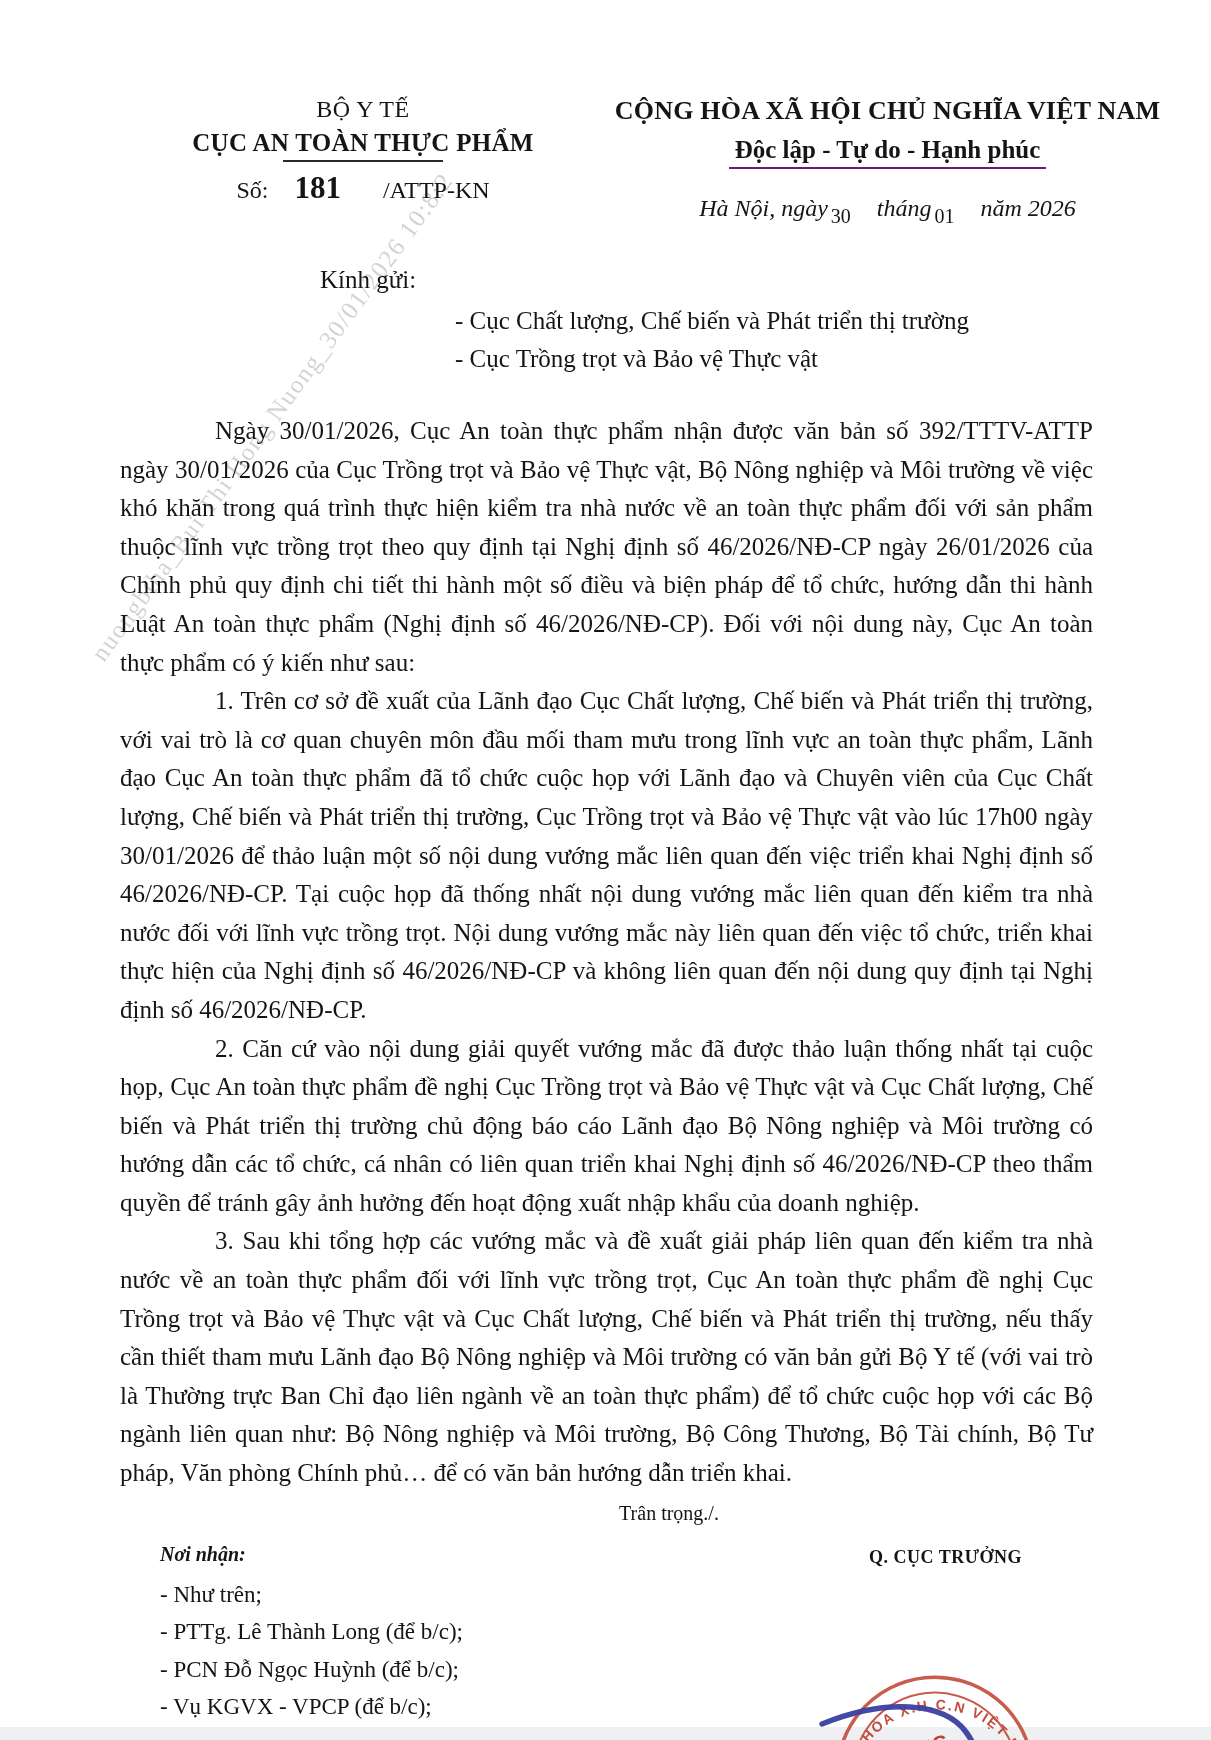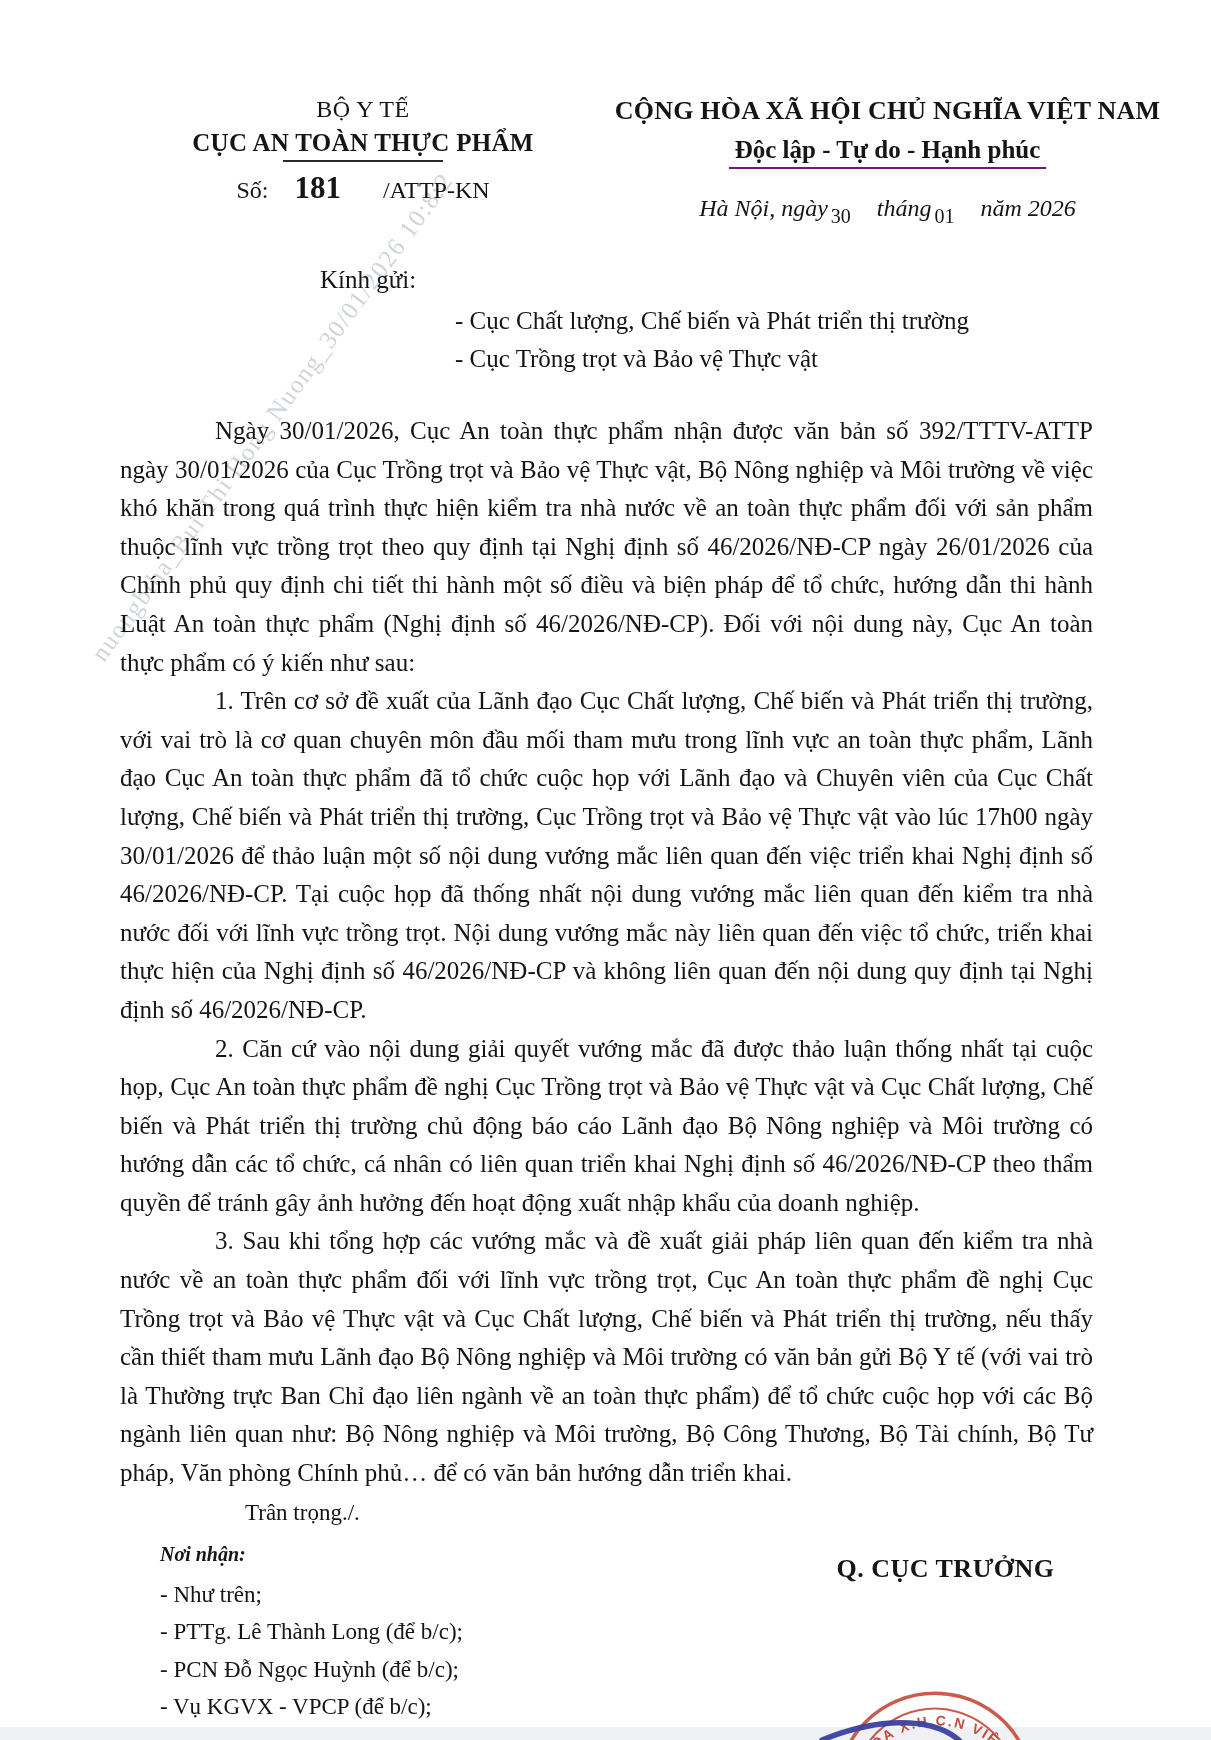--- a/index.html
+++ b/index.html
@@ -28,29 +28,29 @@
   .date-line .filled{font-style:normal;font-size:20px;position:relative;top:7px;margin:0 26px 0 3px;}
 
   
   .salutation{margin:44px 118px 0 120px;font-size:25px;}
   .salutation-label{padding-left:200px;}
   .salutation-recipients{padding-left:335px;margin-top:8px;line-height:38px;}
 
   
   .body-text{margin:34px 118px 0 120px;font-size:25px;line-height:38.6px;text-align:justify;}
   .body-text p{margin:0;text-indent:95px;}
-  .closing{margin:0 118px 0 120px;font-size:23px;line-height:40px;text-indent:125px;}
+  .closing{margin:0 118px 0 120px;font-size:20px;line-height:40px;text-indent:125px;text-align:center;}
 
   
   .footer{display:flex;margin:10px 40px 0 120px;}
   .footer-left{width:560px;margin-left:40px;}
   .recipients-label{font-size:20px;font-weight:bold;font-style:italic;}
   .footer-recipients{margin-top:10px;font-size:23px;line-height:37.5px;}
   .footer-right{flex:1;text-align:center;position:relative;}
-  .sig-title{font-size:26px;font-weight:bold;letter-spacing:.5px;margin-top:11px;}
+  .sig-title{font-size:18px;font-weight:bold;letter-spacing:.5px;margin-top:4px;}
   .stamp-area{position:relative;height:300px;}
   .stamp-svg{position:absolute;left:112px;top:104px;width:206px;height:206px;transform:rotate(-6deg);}
   .sign-svg{position:absolute;left:96px;top:116px;width:360px;height:175px;}
 
   .page-edge{position:absolute;left:0;right:0;bottom:0;height:13px;background:#eef0f2;}
 </style>
 </head>
 <body>
 
 <div class="page">

